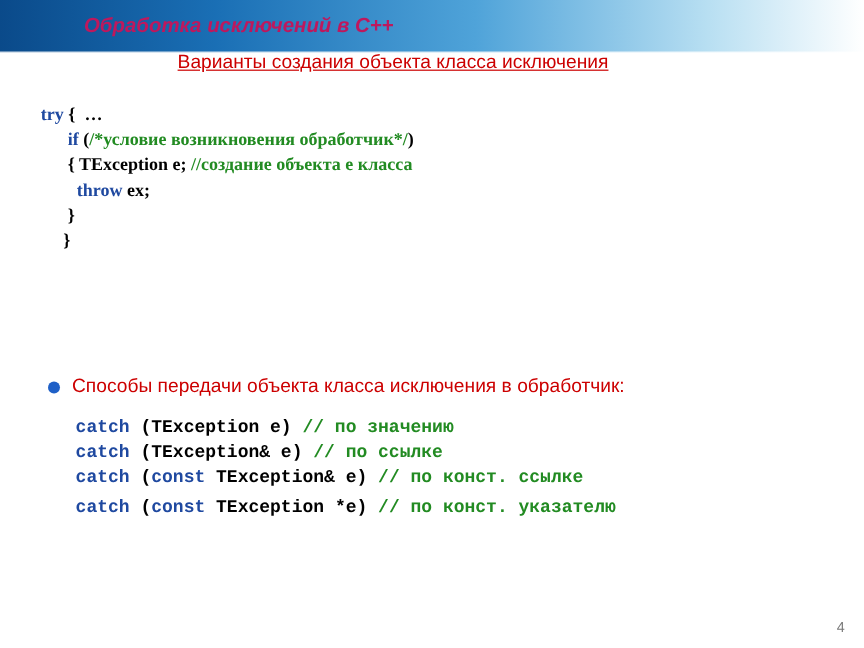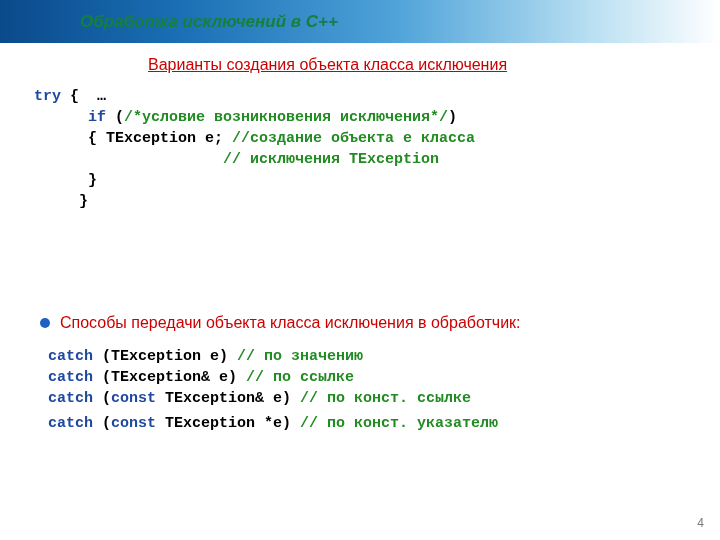--- a/index.html
+++ b/index.html
@@ -18,47 +18,47 @@
   .top-banner::after {
     content: "";
     position: absolute;
     left: 0; right: 0; bottom: 0;
     height: 1px;
     background: #ffffff;
   }
   .slide-title {
     position: absolute;
     top: 12px;
-    left: 80px;
-    color: #15803d;
+    left: 70px;
+    color: #be185d;
     font-size: 17px;
     font-style: italic;
     font-weight: 700;
   }
   .subhead {
     position: absolute;
-    top: 56px;
+    top: 44px;
     left: 148px;
     color: #cc0000;
     font-size: 16px;
     text-decoration: underline;
     font-family: Arial, sans-serif;
   }
   .code-area {
     position: absolute;
     top: 86px;
     left: 34px;
     right: 30px;
     font-family: "Courier New", monospace;
     font-size: 15px;
     line-height: 21px;
     color: #000;
     font-weight: bold;
   }
-  .code-area div { white-space: pre; }
+  .code-area div { white-space: pre; font-family: Liberation Serif, serif; }
   .kw-blue { color: #1f49a0; }
   .comment { color: #228b22; }
   .bullet-row {
     position: absolute;
     top: 314px;
     left: 40px;
     right: 30px;
     display: flex;
     align-items: center;
     gap: 10px;
@@ -77,43 +77,43 @@
   .catch-area {
     position: absolute;
     top: 346px;
     left: 48px;
     right: 30px;
     font-family: "Courier New", monospace;
     font-size: 15px;
     line-height: 21px;
     font-weight: bold;
   }
-  .catch-area div { white-space: pre; }
+  .catch-area div { white-space: pre; margin-left: 15px; }
   .page-num {
     position: absolute;
     right: 16px;
     bottom: 10px;
     font-size: 12px;
     color: #7a7a7a;
   }
 </style>
 </head>
 <body>
 
 <div class="top-banner"></div>
 
 <div class="slide-title">Обработка исключений в С++</div>
 
 <div class="subhead"> Варианты создания объекта класса исключения</div>
 
 <div class="code-area">
   <div><span class="kw-blue">try</span><span> {  …</span></div>
-  <div><span>      </span><span class="kw-blue">if</span><span> (</span><span class="comment">/*условие возникновения исключения*/</span><span>)</span></div>
+  <div><span>      </span><span class="kw-blue">if</span><span> (</span><span class="comment">/*условие возникновения обработчик*/</span><span>)</span></div>
   <div><span>      { TException e; </span><span class="comment">//создание объекта e класса</span></div>
-  <div><span>                     </span><span class="comment">// исключения TException</span></div>
+  <div><span>        </span><span class="kw-blue">throw</span><span> ex;</span></div>
   <div><span>      }</span></div>
   <div><span>     }</span></div>
 </div>
 
 <div class="bullet-row">
   <span class="bullet-dot"></span>
   <span class="bullet-text">Способы передачи объекта класса исключения в обработчик:</span>
 </div>
 
 <div class="catch-area">

